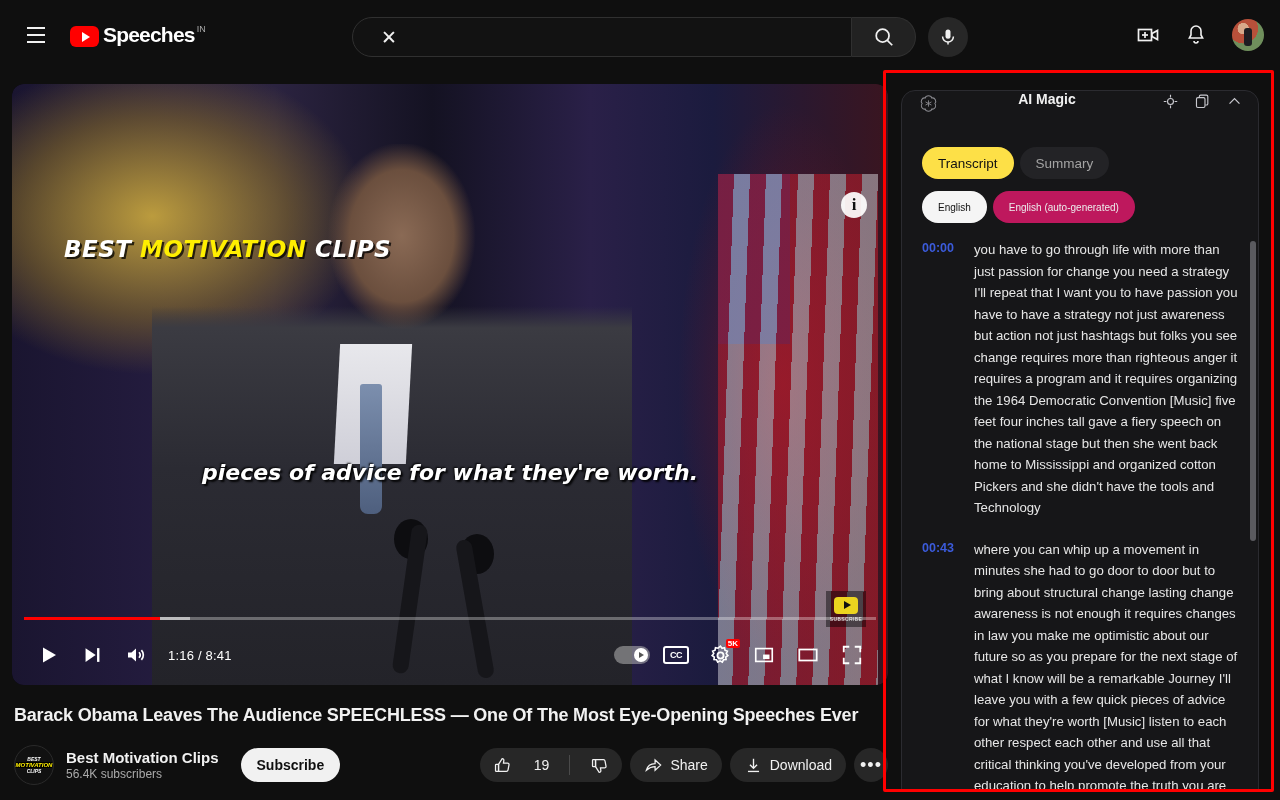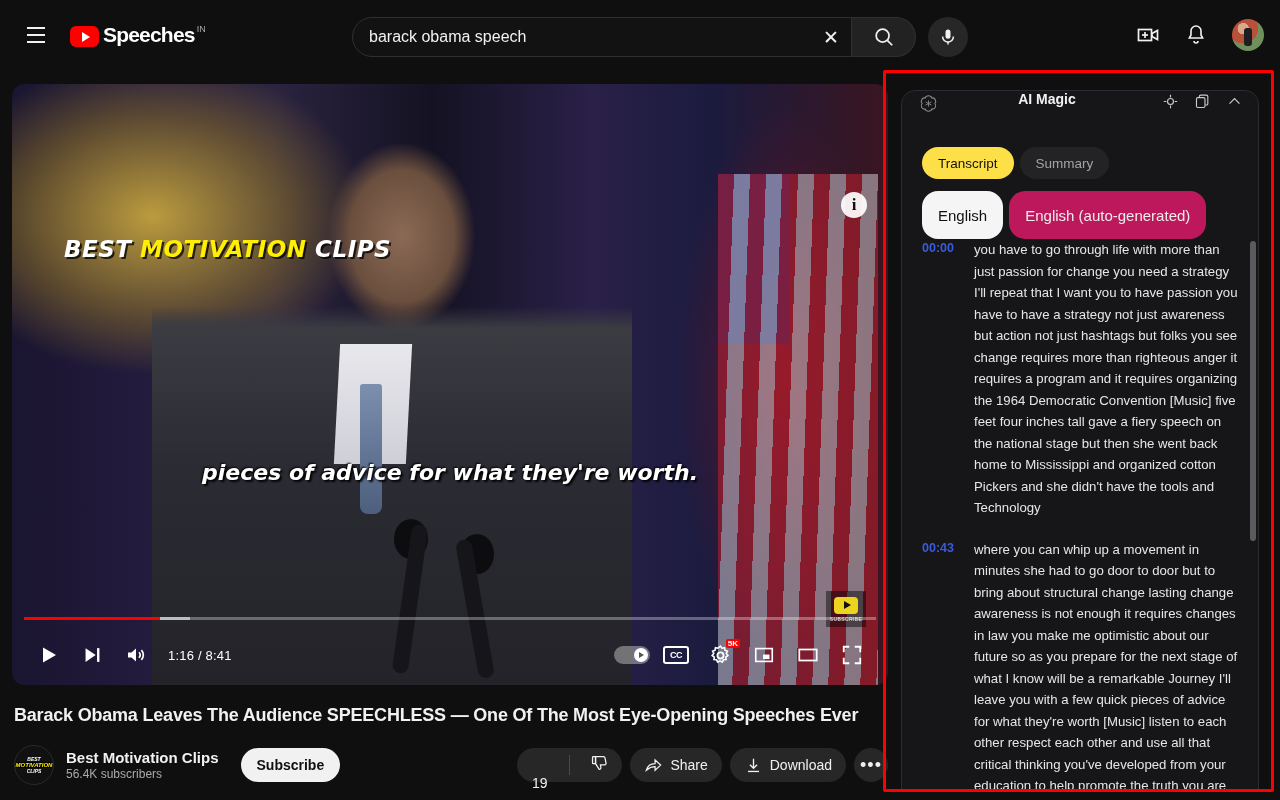--- a/index.html
+++ b/index.html
@@ -161,21 +161,21 @@
   .ch-name { color: #f1f1f1; font-size: 15px; font-weight: 600; }
   .ch-subs { color: #aaaaaa; font-size: 12px; margin-top: 1px; }
   .sub-btn { margin-left: 22px; height: 34px; padding: 0 16px; border-radius: 17px;
              background: #f1f1f1; color: #0f0f0f; font-size: 14px; font-weight: 600;
              display: flex; align-items: center; cursor: pointer; }
   .actions { margin-left: auto; display: flex; align-items: center; gap: 8px; }
   .pill { height: 34px; border-radius: 17px; background: #272727; color: #f1f1f1;
           display: flex; align-items: center; padding: 0 14px; font-size: 14px;
           font-weight: 500; gap: 7px; cursor: pointer; }
   .pill.split { padding: 0; }
-  .pill .seg { display: flex; align-items: center; gap: 22px; padding: 0 13px; height: 24px; flex-direction: column; }
+  .pill .seg { display: flex; align-items: center; gap: 22px; padding: 0 13px; height: 24px; }
   .pill .divider { width: 1px; height: 20px; background: #4a4a4a; }
   .pill.round { width: 34px; padding: 0; justify-content: center; font-size: 18px;
                 letter-spacing: 1px; }
 
   
   .redbox { position: absolute; left: 883px; top: 70px; width: 391px; height: 722px;
             border: 3px solid #ff0000; border-radius: 2px; z-index: 30; pointer-events: none; }
   .ai-panel { position: absolute; left: 901px; top: 90px; width: 358px; height: 700px;
               background: #161618; border: 1px solid #2b2b30;
               border-radius: 14px 14px 0 0; overflow: hidden; z-index: 20; }
@@ -185,21 +185,21 @@
               margin-left: -6px; }
   .ai-head-icons { display: flex; align-items: center; gap: 12px; }
   .ai-ic { width: 20px; height: 20px; display: flex; align-items: center;
            justify-content: center; cursor: pointer; }
   .ai-tabs { display: flex; gap: 6px; padding: 0 14px 0 20px; margin-top: 4px; }
   .tab { height: 32px; padding: 0 16px; border-radius: 16px; font-size: 13.5px;
          display: flex; align-items: center; cursor: pointer; }
   .tab.active { background: #fde047; color: #111; font-weight: 500; }
   .tab.idle { background: #232326; color: #a3a3a3; }
   .ai-langs { display: flex; gap: 6px; padding: 0 14px 0 20px; margin-top: 12px; }
-  .lang { height: 48px; padding: 0 16px; border-radius: 16px; font-size: 15px;
+  .lang { height: 32px; padding: 0 16px; border-radius: 16px; font-size: 10px;
           display: flex; align-items: center; cursor: pointer; }
   .lang.active { background: #f5f5f5; color: #111; font-weight: 500; }
   .lang.idle { background: #be185d; color: #ececec; }
 
   .tr-list { position: absolute; left: 0; right: 0; top: 148px; bottom: 0;
              overflow: hidden; padding: 0 4px 0 20px; }
   .tr-item { display: flex; margin-bottom: 20px; }
   .tr-time { color: #3b5bdb; font-size: 12.5px; font-weight: 600; width: 52px;
              flex: 0 0 52px; padding-top: 2px; cursor: pointer; }
   .tr-text { color: #e6e6e6; font-size: 13.2px; line-height: 21.5px; flex: 1; padding-right: 14px; }
@@ -218,21 +218,20 @@
         <i></i>
     </div>
     <div class="logo">
       <span class="logo-play"></span>
       <span class="logo-word">Speeches</span>
       <span class="logo-cc">IN</span>
     </div>
 
     <div class="search-wrap">
       <div class="search-box">
-        <span class="search-val">barack obama speech</span>
         <span class="search-clear">✕</span>
       </div>
       <div class="search-btn">
         <svg width="22" height="22" viewBox="0 0 24 24">
           <circle cx="10.5" cy="10.5" r="7" fill="none" stroke="#f1f1f1" stroke-width="1.9"></circle>
           <line x1="15.6" y1="15.6" x2="21" y2="21" stroke="#f1f1f1" stroke-width="1.9"></line>
         </svg>
       </div>
       <div class="mic-btn">
         <svg width="20" height="20" viewBox="0 0 24 24">

